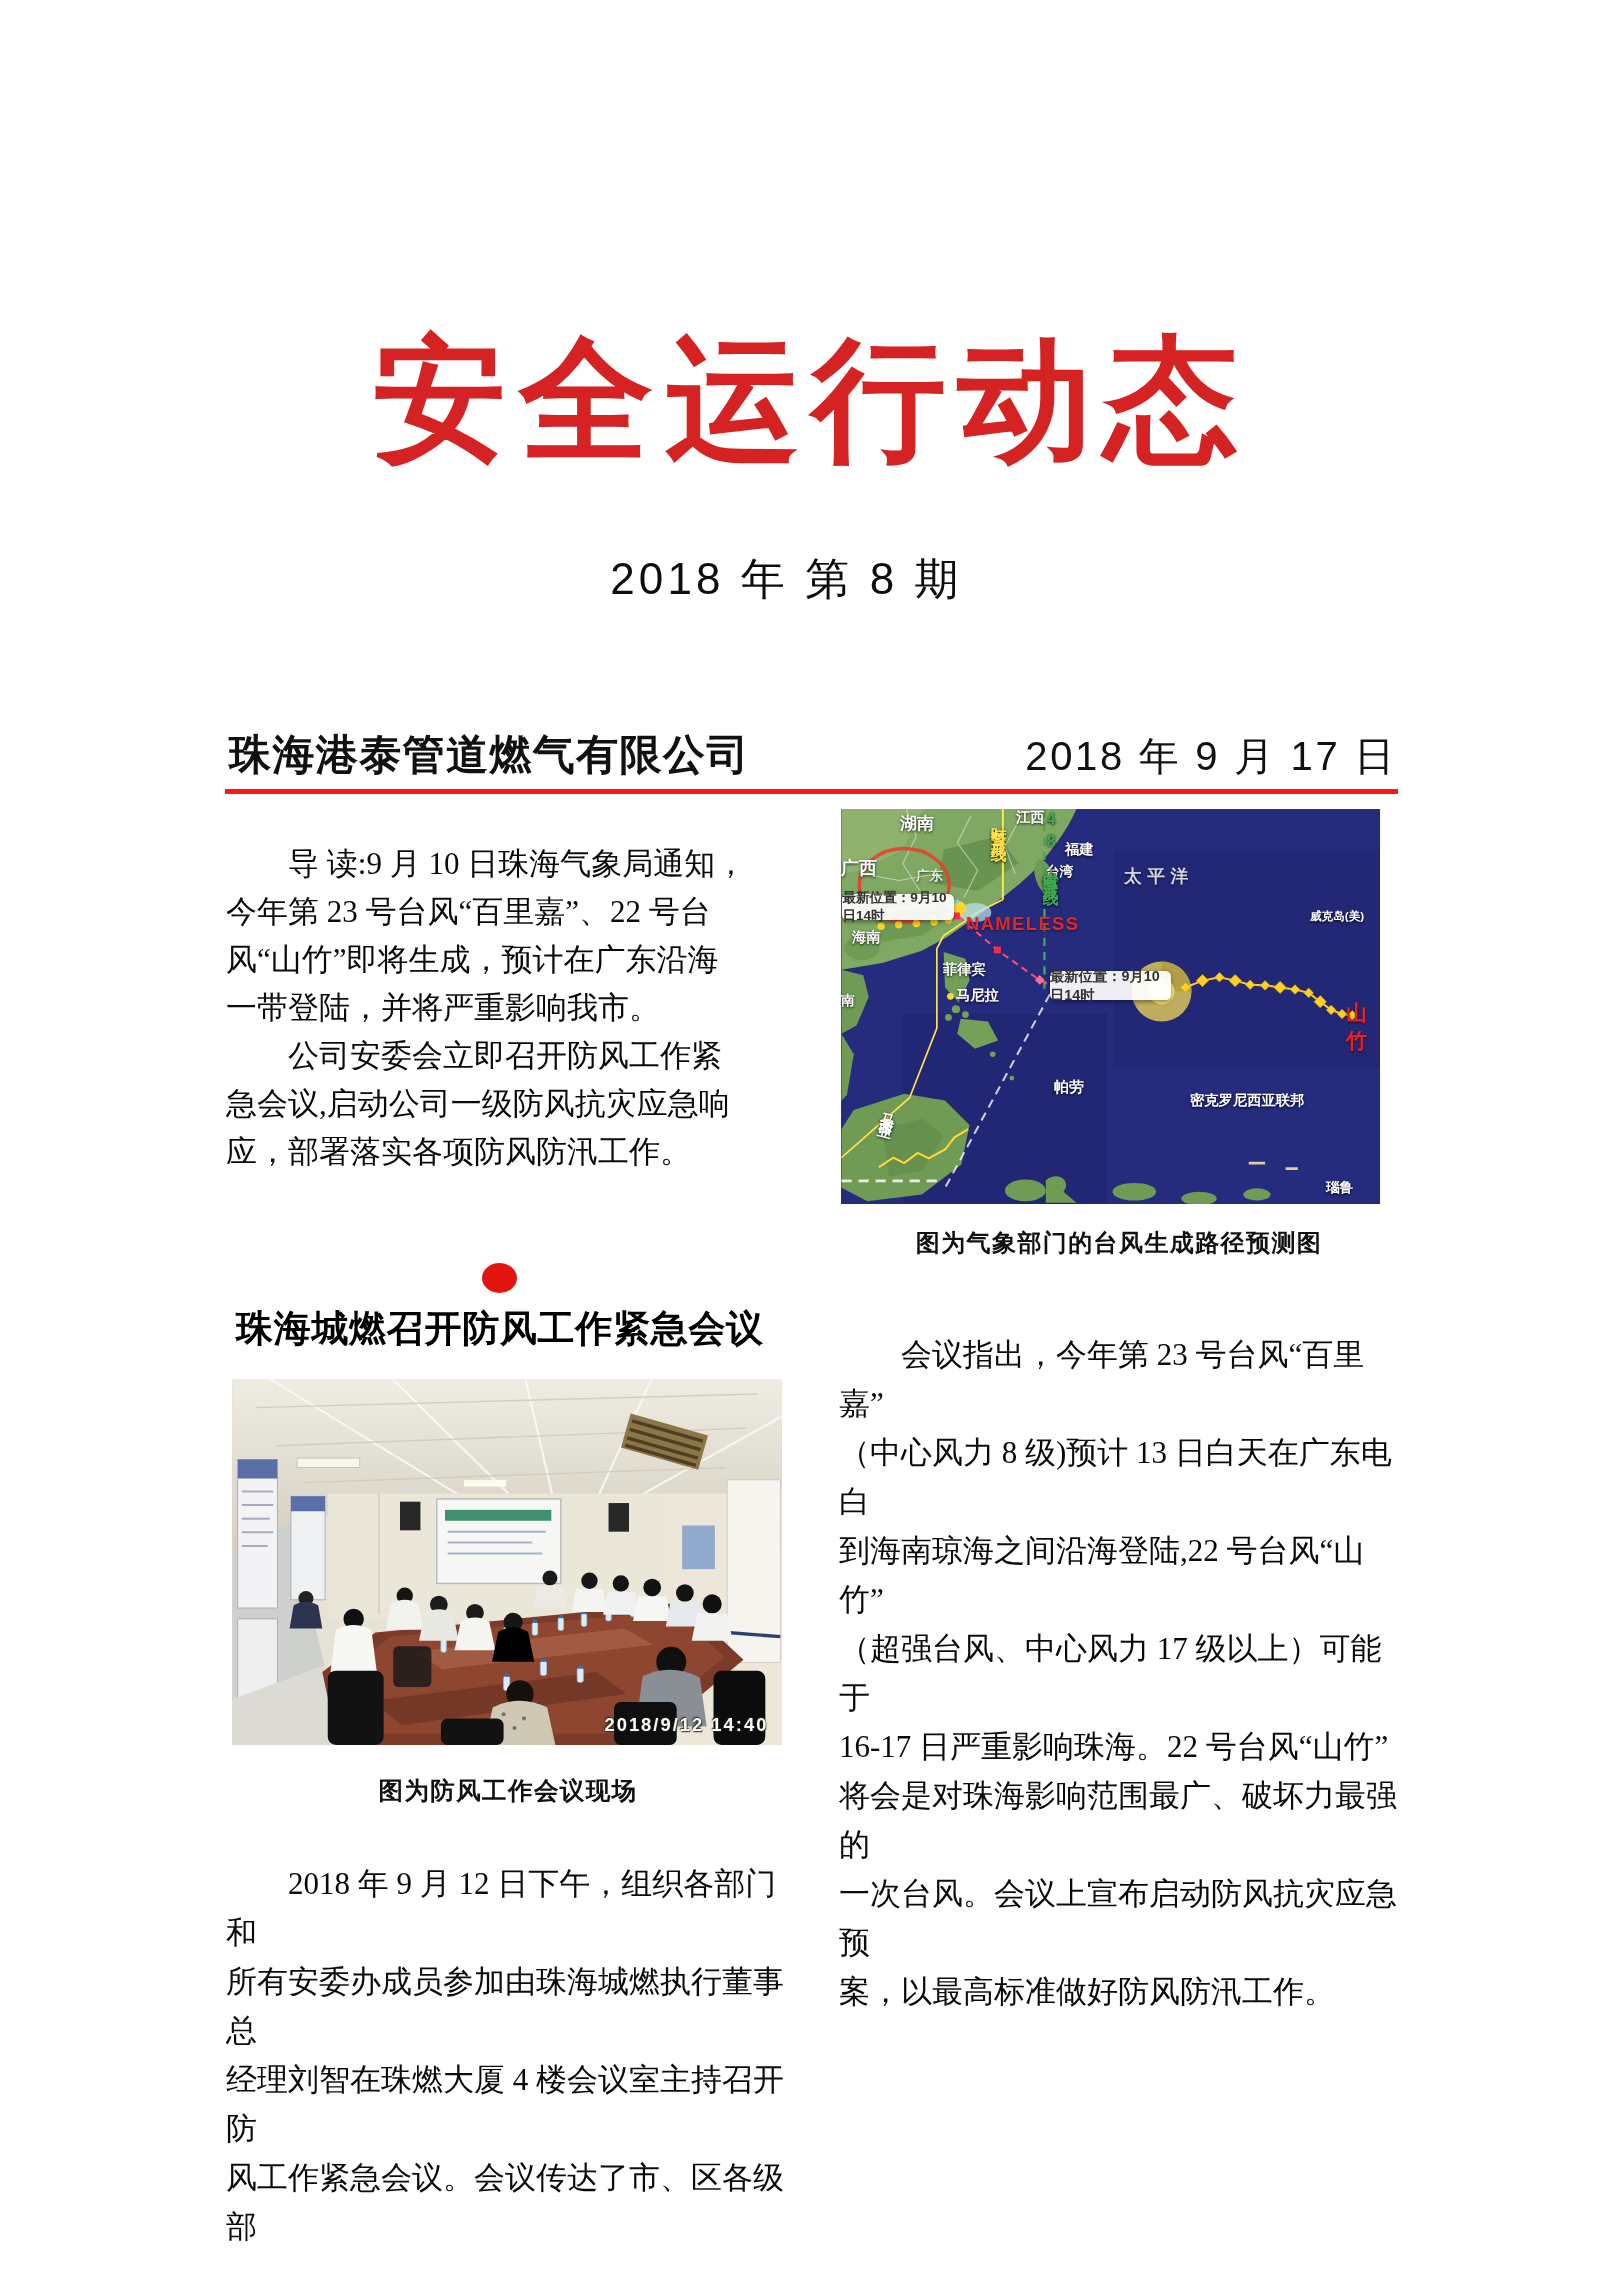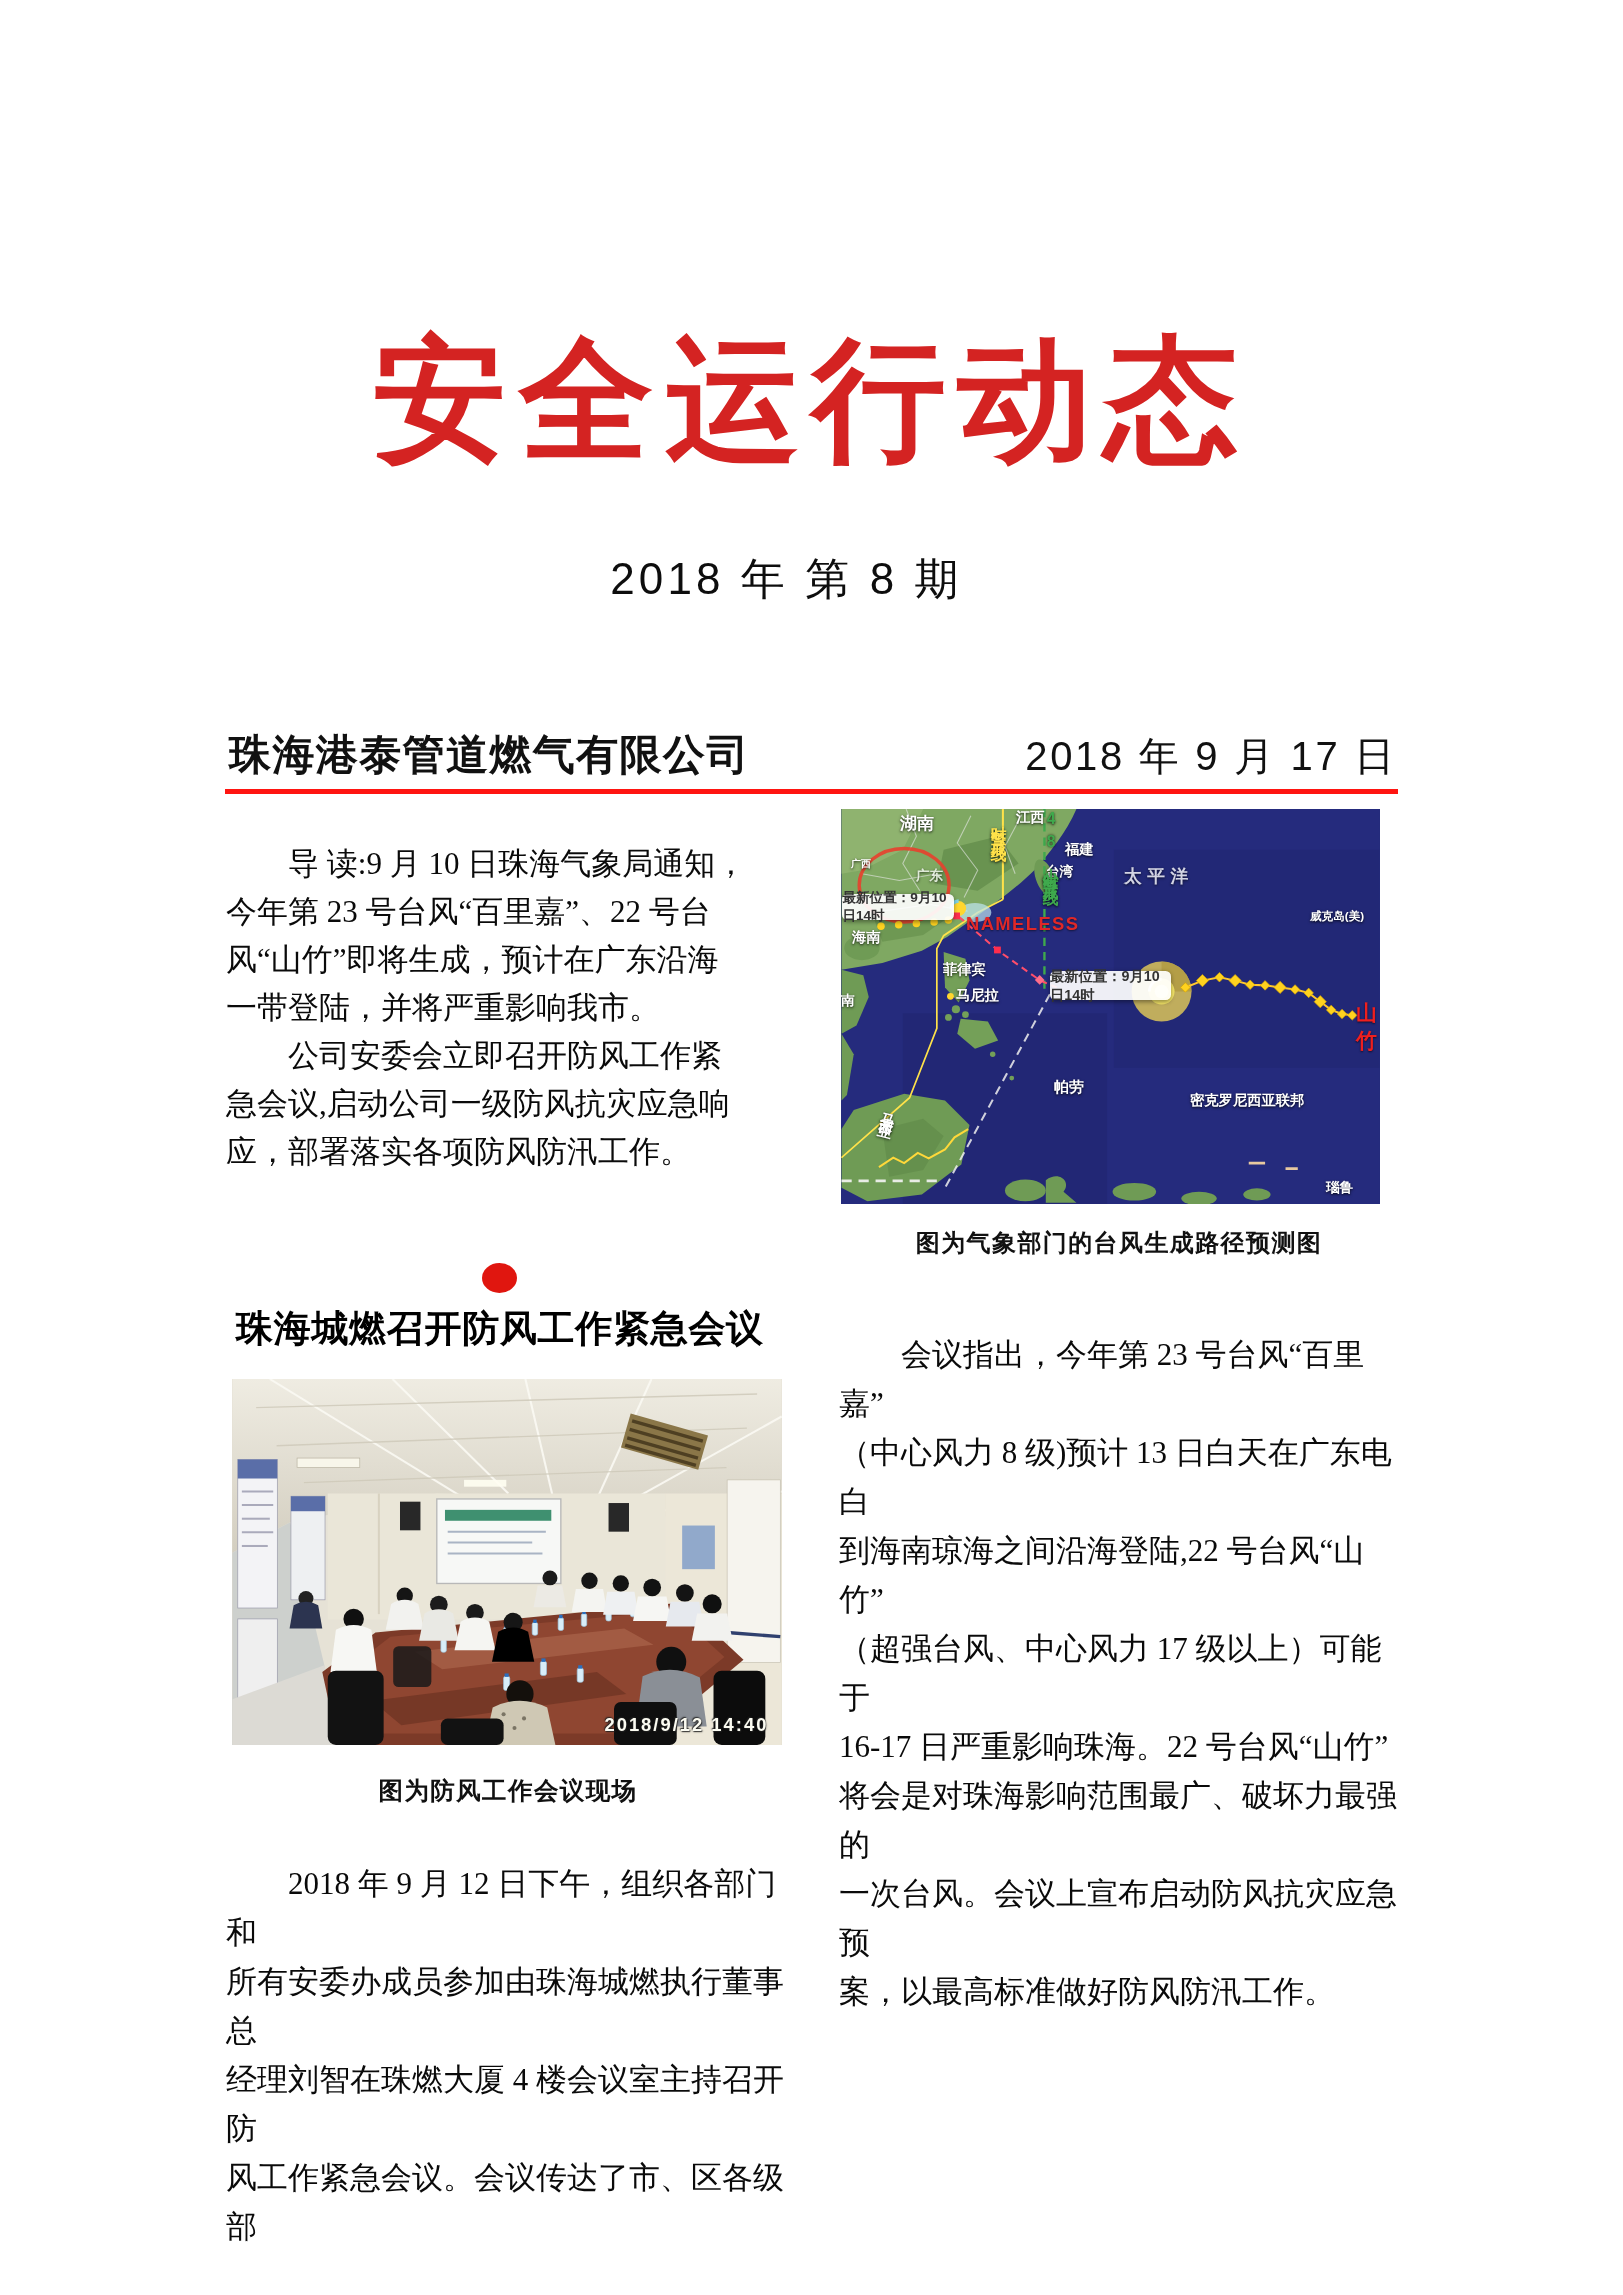--- a/index.html
+++ b/index.html
@@ -47,21 +47,21 @@
   .ml{position:absolute;color:#fff;font-weight:bold;line-height:1;
     font-family:"Liberation Sans","DejaVu Sans",sans-serif;
     text-shadow:0 0.7px 2.7px rgba(0,0,0,.85);}
   .vert{writing-mode:vertical-rl;text-orientation:upright;}
   .info-box{position:absolute;background:rgba(255,255,255,.92);border-radius:5.5px;
     color:#333;font-weight:bold;display:flex;align-items:center;justify-content:center;
     font-family:"Liberation Sans","DejaVu Sans",sans-serif;box-shadow:0 1.4px 4.1px rgba(0,0,0,.4);}
   .nameless{position:absolute;left:125px;top:104px;color:#e02828;font-size:18.4px;font-weight:bold;
     letter-spacing:1.4px;font-family:"Liberation Sans","DejaVu Sans",sans-serif;text-shadow:0 0.7px 2px rgba(0,0,0,.5);}
   .shanzhu{position:absolute;left:505px;top:190px;color:#ef1f1f;font-size:21px;font-weight:bold;
-    text-shadow:0 0.7px 2px rgba(0,0,0,.6);margin-left:10px;}
+    text-shadow:0 0.7px 2px rgba(0,0,0,.6);}
   .w24{left:150px;top:4.1px;color:#ffe24a;font-size:15.7px;letter-spacing:6.8px;}
   .w48{left:202px;top:1.4px;color:#3fa94d;font-size:15.7px;letter-spacing:5.5px;}
   .malaysia{left:42px;top:293px;color:#fff;font-size:14.3px;letter-spacing:4.1px;
     transform:rotate(14deg);}
 
   
   .ts{position:absolute;right:13.6px;bottom:9.5px;color:#fcfcf2;
     font:bold 18.4px "Liberation Sans","DejaVu Sans",sans-serif;letter-spacing:2px;
     text-shadow:0.7px 0.7px 1.4px #222,-0.7px -0.7px 1.4px #222;}
 </style>
@@ -184,21 +184,21 @@
         <path d="M750,296 L757,303 L750,310 L743,303 Z"></path>
       </g>
     </g>
     <circle cx="160" cy="275" r="5" fill="#ffd62e"></circle>
   </svg>
 
   
   <div class="ml" style="left:59px;top:5.5px;font-size:17px;">湖南</div>
   <div class="ml" style="left:175px;top:1.4px;font-size:14.3px;">江西</div>
   <div class="ml" style="left:224px;top:33px;font-size:14.3px;">福建</div>
-  <div class="ml" style="left:10px;top:50px;font-size:10px;">广西</div>
+  <div class="ml" style="left:0px;top:50px;font-size:18px;">广西</div>
   <div class="ml" style="left:75px;top:60px;font-size:13.6px;opacity:.75;">广东</div>
   <div class="ml" style="left:205px;top:56px;font-size:13.6px;">台湾</div>
   <div class="ml" style="left:11px;top:121px;font-size:14.3px;">海南</div>
   <div class="ml" style="left:102px;top:153px;font-size:14.3px;">菲律宾</div>
   <div class="ml" style="left:115px;top:179px;font-size:14.3px;">马尼拉</div>
   <div class="ml" style="left:0px;top:185px;font-size:13.6px;">南</div>
   <div class="ml vert malaysia">马来西亚</div>
   <div class="ml" style="left:213px;top:270px;font-size:15px;">帕劳</div>
   <div class="ml" style="left:283px;top:59px;font-size:17.7px;opacity:.8;letter-spacing:5.5px;">太平洋</div>
   <div class="ml" style="left:469px;top:101px;font-size:11.6px;">威克岛(美)</div>

